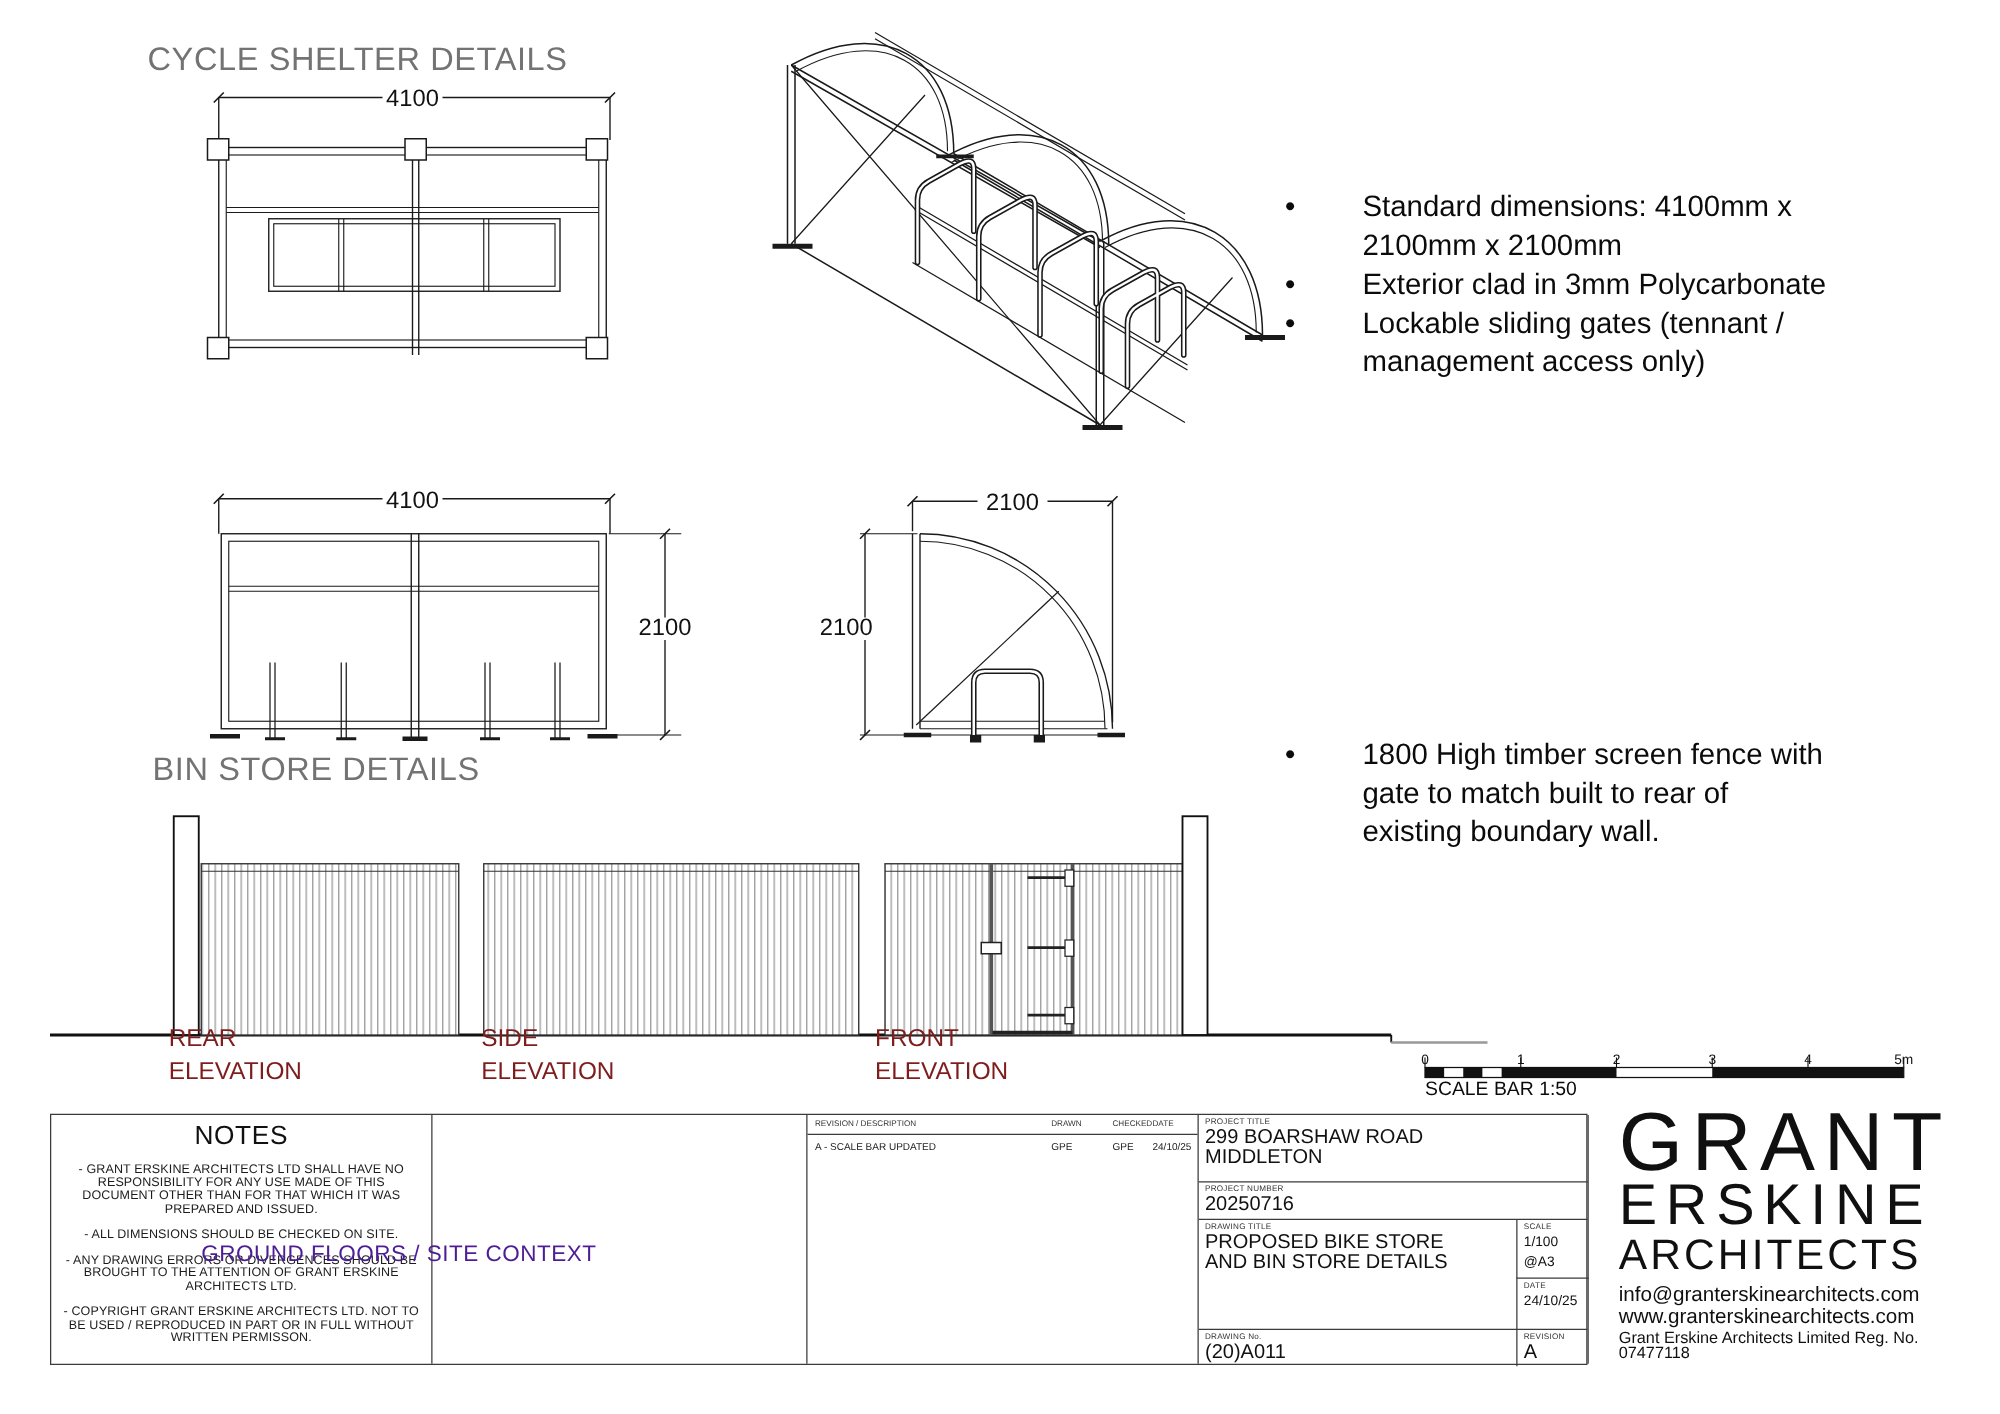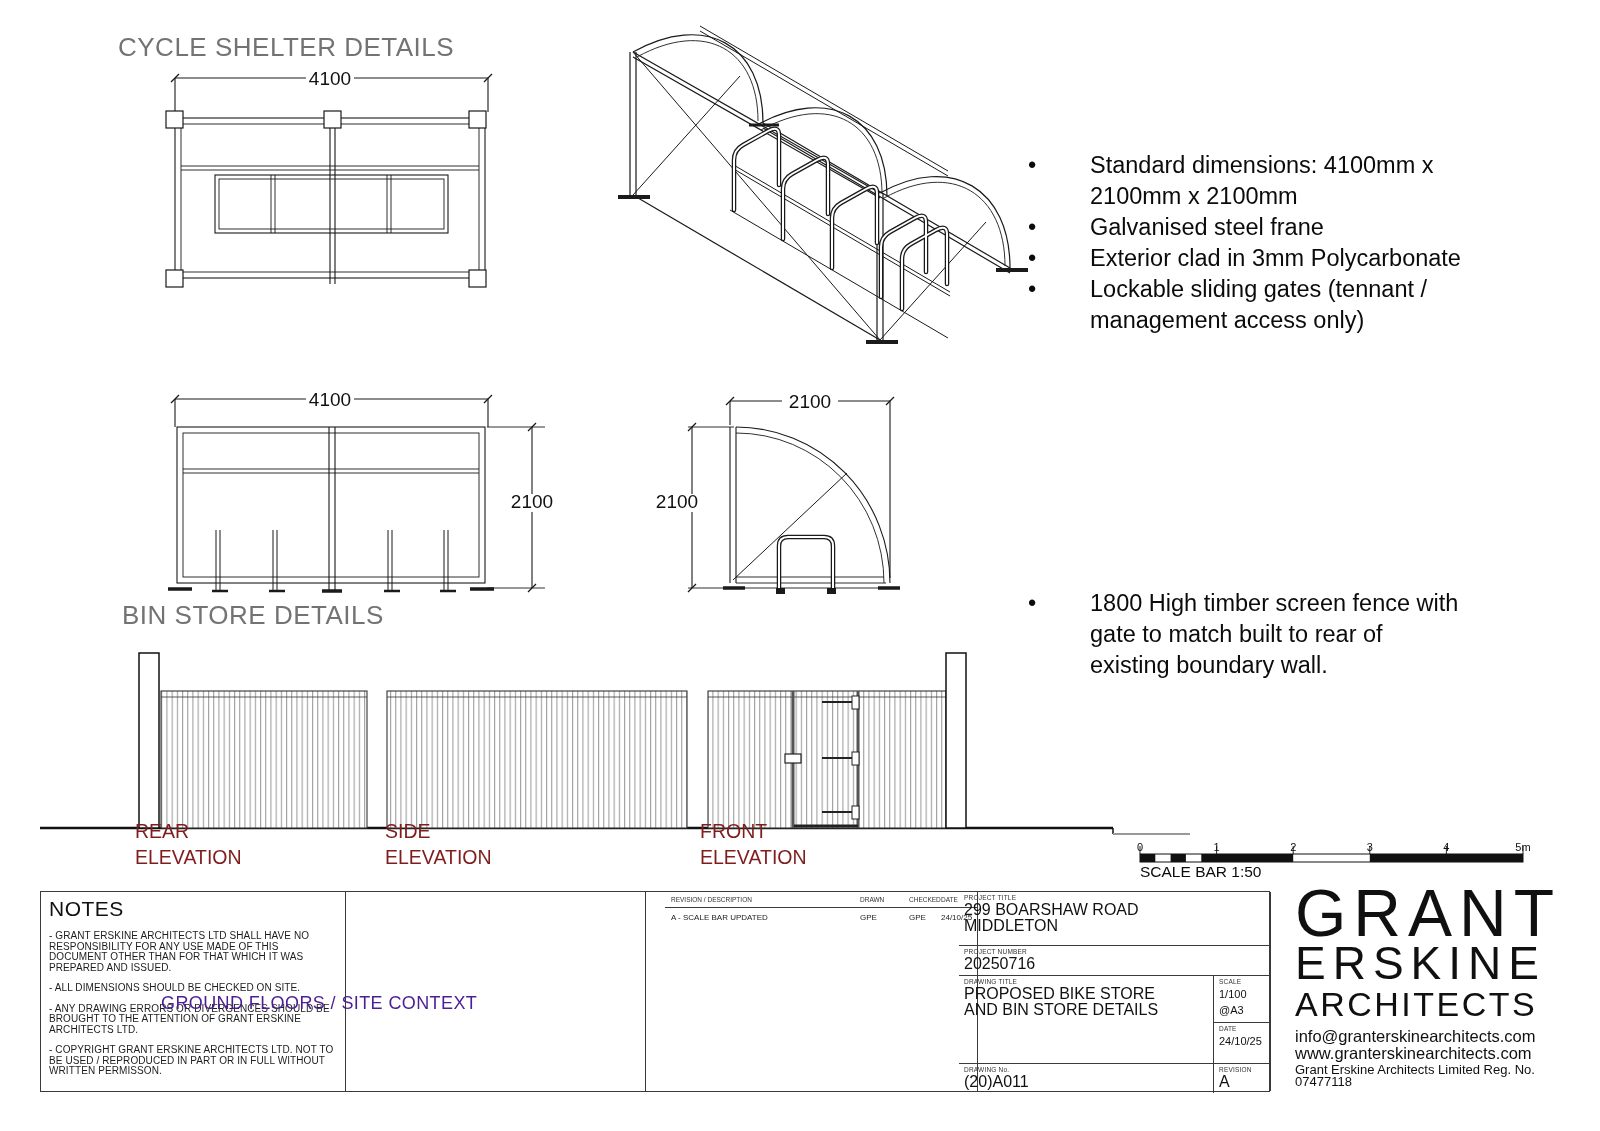--- a/index.html
+++ b/index.html
@@ -19,27 +19,27 @@
   
   .scale-caption{position:absolute;left:1140px;top:863px;font-size:15.5px;color:#0b0b0b;}
   
   svg.draw{position:absolute;left:0;top:0;}
   svg.draw text{font-family:"Liberation Sans",sans-serif;font-size:19px;fill:#111;}
   svg.draw text.tick-label{font-size:11px;}
   
   .tb{position:absolute;left:40px;top:891px;width:1230px;height:201px;
       border:1.3px solid #3a3a3a;box-sizing:border-box;}
   .tb .panel{position:absolute;top:0;height:100%;box-sizing:border-box;border-right:1px solid #3a3a3a;}
-  .notes-panel{left:0;width:305px;padding:5px 8px;}
+  .notes-panel{left:0;width:305px;padding:5px 8px;text-align:center;}
   .notes-heading{font-size:21px;letter-spacing:.5px;}
   .note-p{font-size:10px;line-height:10.5px;color:#1c1c1c;margin-top:10px;letter-spacing:.1px;}
   .ghost-text{position:absolute;left:120px;top:101px;font-size:18px;letter-spacing:.4px;
               white-space:nowrap;color:#4c1d95;}
   .empty-panel{left:305px;width:300px;}
-  .rev-panel{left:624px;width:313px;font-size:8px;}
+  .rev-panel{left:605px;width:313px;font-size:8px;}
   .rev-header{position:absolute;left:0;top:0;width:100%;height:16px;border-bottom:1px solid #3a3a3a;box-sizing:border-box;}
   .rev-h-label{position:absolute;top:4px;font-size:6.5px;color:#333;white-space:nowrap;}
   .rev-row-cell{position:absolute;top:21px;font-size:8px;color:#222;white-space:nowrap;}
   .col-desc{left:6px;} .col-drawn{left:195px;} .col-checked{left:244px;} .col-date{left:276px;}
   .proj-panel{left:918px;width:312px;border-right:none;}
   .p-row{position:absolute;left:0;width:100%;box-sizing:border-box;border-bottom:1px solid #3a3a3a;}
   .p-label{position:absolute;left:5px;top:2px;font-size:6.5px;color:#333;letter-spacing:.2px;}
   .p-value{position:absolute;left:5px;top:10px;font-size:16px;color:#111;line-height:16px;}
   .sub-cell{position:absolute;box-sizing:border-box;border-left:1px solid #3a3a3a;}
   
@@ -211,24 +211,20 @@
 <div class="abs sec-title" style="left:118px;top:32px;">CYCLE SHELTER DETAILS</div>
 
 <div class="bullets" style="top:150px;">
   <div class="bullet-item">
     <span class="dot"></span>
     <span class="bullet-text">Standard dimensions: 4100mm x
 2100mm x 2100mm</span>
   </div>
   <div class="bullet-item">
     <span class="dot"></span>
-    <span class="bullet-text">Galvanised steel frane</span>
-  </div>
-  <div class="bullet-item">
-    <span class="dot"></span>
     <span class="bullet-text">Exterior clad in 3mm Polycarbonate</span>
   </div>
   <div class="bullet-item">
     <span class="dot"></span>
     <span class="bullet-text">Lockable sliding gates (tennant /
 management access only)</span>
   </div>
 </div>
 
 <div class="abs sec-title" style="left:122px;top:600px;">BIN STORE DETAILS</div>

